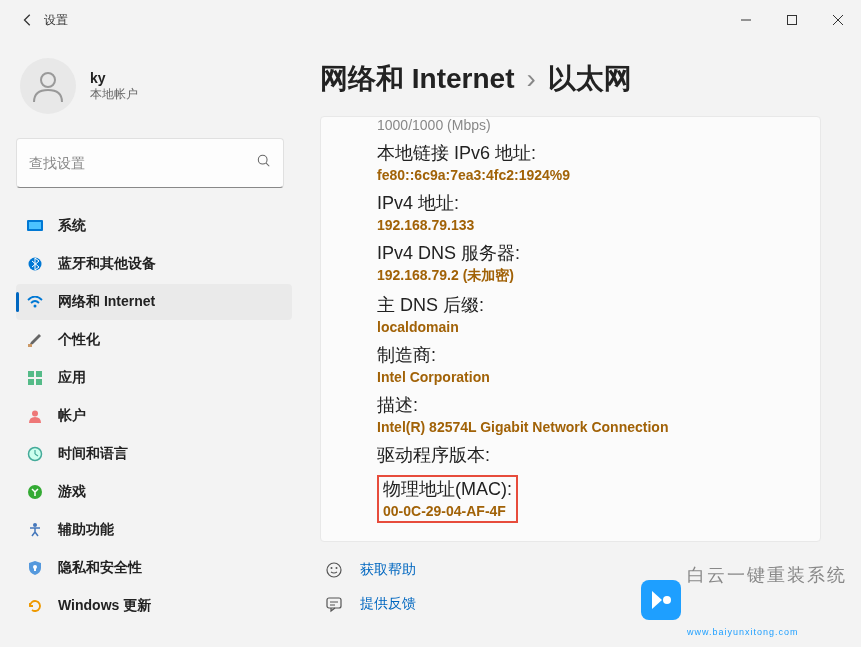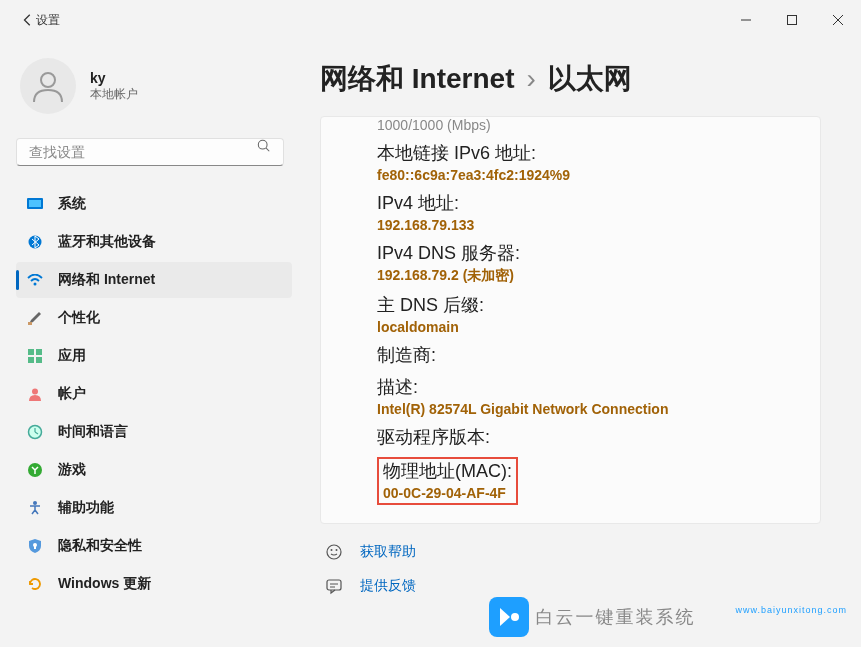--- a/index.html
+++ b/index.html
@@ -1,34 +1,34 @@
 <!DOCTYPE html>
 <html><head>
   <meta charset="utf-8">
   <style>
     * { margin: 0; padding: 0; box-sizing: border-box; font-family: "Microsoft YaHei", "Segoe UI", sans-serif; }
     body { width: 861px; height: 647px; background: #f3f3f3; overflow: hidden; position: relative; }
     
     .titlebar { height: 40px; display: flex; align-items: center; padding-left: 20px; }
-    .titlebar-left { display: flex; align-items: center; gap: 0; flex: 1; }
+    .titlebar-left { display: flex; align-items: center; gap: 8px; flex: 1; }
     .back-arrow { width: 16px; height: 16px; display: flex; align-items: center; justify-content: center; cursor: pointer; }
     .titlebar-title { font-size: 12px; color: #333; }
     .window-controls { display: flex; }
     .win-btn { width: 46px; height: 32px; display: flex; align-items: center; justify-content: center; cursor: pointer; }
     
     .main-layout { display: flex; height: calc(100% - 40px); }
     
     .sidebar { width: 308px; padding: 10px 16px 16px 16px; display: flex; flex-direction: column; }
     .user-section { display: flex; align-items: center; gap: 14px; padding: 8px 0 16px 4px; }
     .avatar { width: 56px; height: 56px; border-radius: 50%; background: #e8e8e8; display: flex; align-items: center; justify-content: center; }
     .user-info { display: flex; flex-direction: column; }
     .user-name { font-size: 14px; font-weight: 600; color: #222; }
     .user-type { font-size: 12px; color: #666; }
     
-    .search-box { display: flex; background: #fdfdfd; border: 1px solid #e0e0e0; border-bottom: 1px solid #888; border-radius: 4px; height: 28px; padding: 0 12px; margin: 8px 8px 20px 0; }
+    .search-box { display: flex; align-items: center; background: #fdfdfd; border: 1px solid #e0e0e0; border-bottom: 1px solid #888; border-radius: 4px; height: 50px; padding: 0 12px; margin: 8px 8px 20px 0; }
     .search-box input { flex: 1; border: none; outline: none; background: transparent; font-size: 14px; color: #333; }
     .search-box input::placeholder { color: #888; }
     
     .nav-list { display: flex; flex-direction: column; gap: 2px; font-weight: bold; }
     .nav-item { display: flex; align-items: center; gap: 14px; padding: 9px 10px; border-radius: 4px; cursor: pointer; position: relative; font-size: 14px; color: #222; }
     .nav-item.active { background: #eaeaea; }
     .nav-item.active::before { content: ""; position: absolute; left: 0; top: 8px; bottom: 8px; width: 3px; background: #0067c0; border-radius: 2px; }
     .nav-icon { width: 18px; height: 18px; display: flex; align-items: center; justify-content: center; }
     
     .content { flex: 1; padding: 20px 40px 20px 12px; overflow: hidden; }
@@ -43,21 +43,21 @@
     .highlighted .detail-label, .highlighted .detail-value { display: block; }
     .truncated { color: #888; font-size: 14px; padding-bottom: 4px; }
     
     .help-links { display: flex; flex-direction: column; gap: 14px; padding-left: 4px; }
     .help-link { display: flex; align-items: center; gap: 16px; cursor: pointer; }
     .help-link-icon { width: 20px; height: 20px; display: flex; align-items: center; justify-content: center; color: #555; }
     .help-link-text { font-size: 14px; color: #0067c0; }
     
     .watermark { position: absolute; right: 14px; bottom: 10px; display: flex; align-items: center; gap: 6px; }
     .wm-icon { width: 40px; height: 40px; background: #1e9fff; border-radius: 8px; display: flex; align-items: center; justify-content: center; }
-    .wm-text { display: flex; flex-direction: row; gap: 40px; }
+    .wm-text { display: flex; flex-direction: column; gap: 40px; }
     .wm-title { font-size: 18px; color: #888; font-weight: 300; letter-spacing: 2px; }
     .wm-url { font-size: 9px; color: #1e9fff; letter-spacing: 1px; }
   </style>
 </head>
 <body>
 
 <div class="titlebar">
   <div class="titlebar-left">
     <div class="back-arrow">
       <svg width="14" height="14" viewBox="0 0 16 16">
@@ -237,20 +237,21 @@
       <div class="detail-row">
           <div class="detail-label">IPv4 DNS 服务器:</div>
           <div class="detail-value">192.168.79.2 (未加密)</div>
         </div>
       <div class="detail-row">
           <div class="detail-label">主 DNS 后缀:</div>
           <div class="detail-value">localdomain</div>
         </div>
       <div class="detail-row">
           <div class="detail-label">制造商:</div>
+          <div class="detail-value">Intel Corporation</div>
         </div>
       <div class="detail-row">
           <div class="detail-label">描述:</div>
           <div class="detail-value">Intel(R) 82574L Gigabit Network Connection</div>
         </div>
       <div class="detail-row">
           <div class="detail-label">驱动程序版本:</div>
         </div>
       <div class="highlighted">
         <span class="detail-label">物理地址(MAC):</span>

